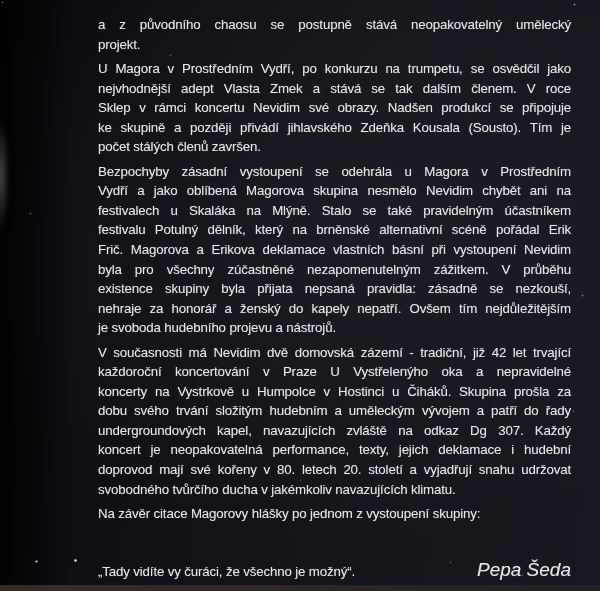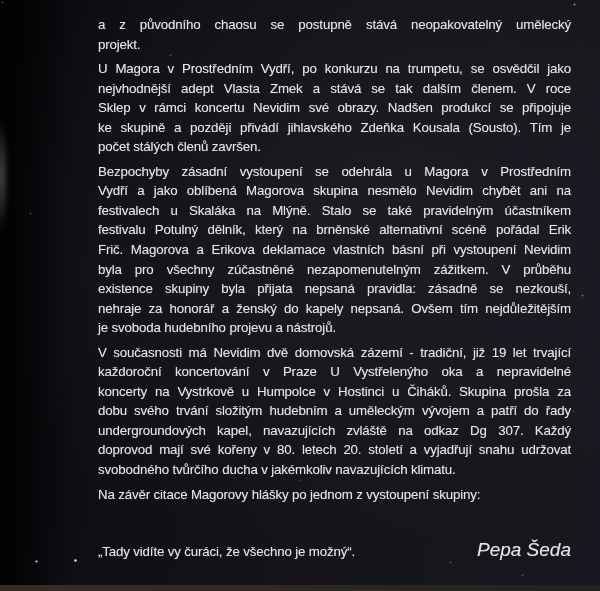--- a/index.html
+++ b/index.html
@@ -85,29 +85,30 @@
           <div class="ln last">počet stálých členů završen.</div>
         </div>
         <div class="para">
           <div class="ln">Bezpochyby zásadní vystoupení se odehrála u Magora v Prostředním</div>
           <div class="ln">Vydří a jako oblíbená Magorova skupina nesmělo Nevidim chybět ani na</div>
           <div class="ln">festivalech u Skaláka na Mlýně. Stalo se také pravidelným účastníkem</div>
           <div class="ln">festivalu Potulný dělník, který na brněnské alternativní scéně pořádal Erik</div>
           <div class="ln">Frič. Magorova a Erikova deklamace vlastních básní při vystoupení Nevidim</div>
           <div class="ln">byla pro všechny zúčastněné nezapomenutelným zážitkem. V průběhu</div>
           <div class="ln">existence skupiny byla přijata nepsaná pravidla: zásadně se nezkouší,</div>
-          <div class="ln">nehraje za honorář a ženský do kapely nepsaná. Ovšem tím nejdůležitějším</div>
+          <div class="ln">nehraje za honorář a ženský do kapely nepatří. Ovšem tím nejdůležitějším</div>
           <div class="ln last">je svoboda hudebního projevu a nástrojů.</div>
         </div>
         <div class="para">
-          <div class="ln">V současnosti má Nevidim dvě domovská zázemí - tradiční, již 19 let trvající</div>
+          <div class="ln">V současnosti má Nevidim dvě domovská zázemí - tradiční, již 42 let trvající</div>
           <div class="ln">každoroční koncertování v Praze U Vystřelenýho oka a nepravidelné</div>
           <div class="ln">koncerty na Vystrkově u Humpolce v Hostinci u Čiháků. Skupina prošla za</div>
           <div class="ln">dobu svého trvání složitým hudebním a uměleckým vývojem a patří do řady</div>
           <div class="ln">undergroundových kapel, navazujících zvláště na odkaz Dg 307. Každý</div>
+          <div class="ln">koncert je neopakovatelná performance, texty, jejich deklamace i hudební</div>
           <div class="ln">doprovod mají své kořeny v 80. letech 20. století a vyjadřují snahu udržovat</div>
           <div class="ln last">svobodného tvůrčího ducha v jakémkoliv navazujících klimatu.</div>
         </div>
       </div>
 
     <div class="closing">
       <div class="ln last intro">Na závěr citace Magorovy hlášky po jednom z vystoupení skupiny:</div>
       <div class="quote-row">
         <span>„Tady vidíte vy čuráci, že všechno je možný“.</span>
         <span class="signature">Pepa Šeda</span>

